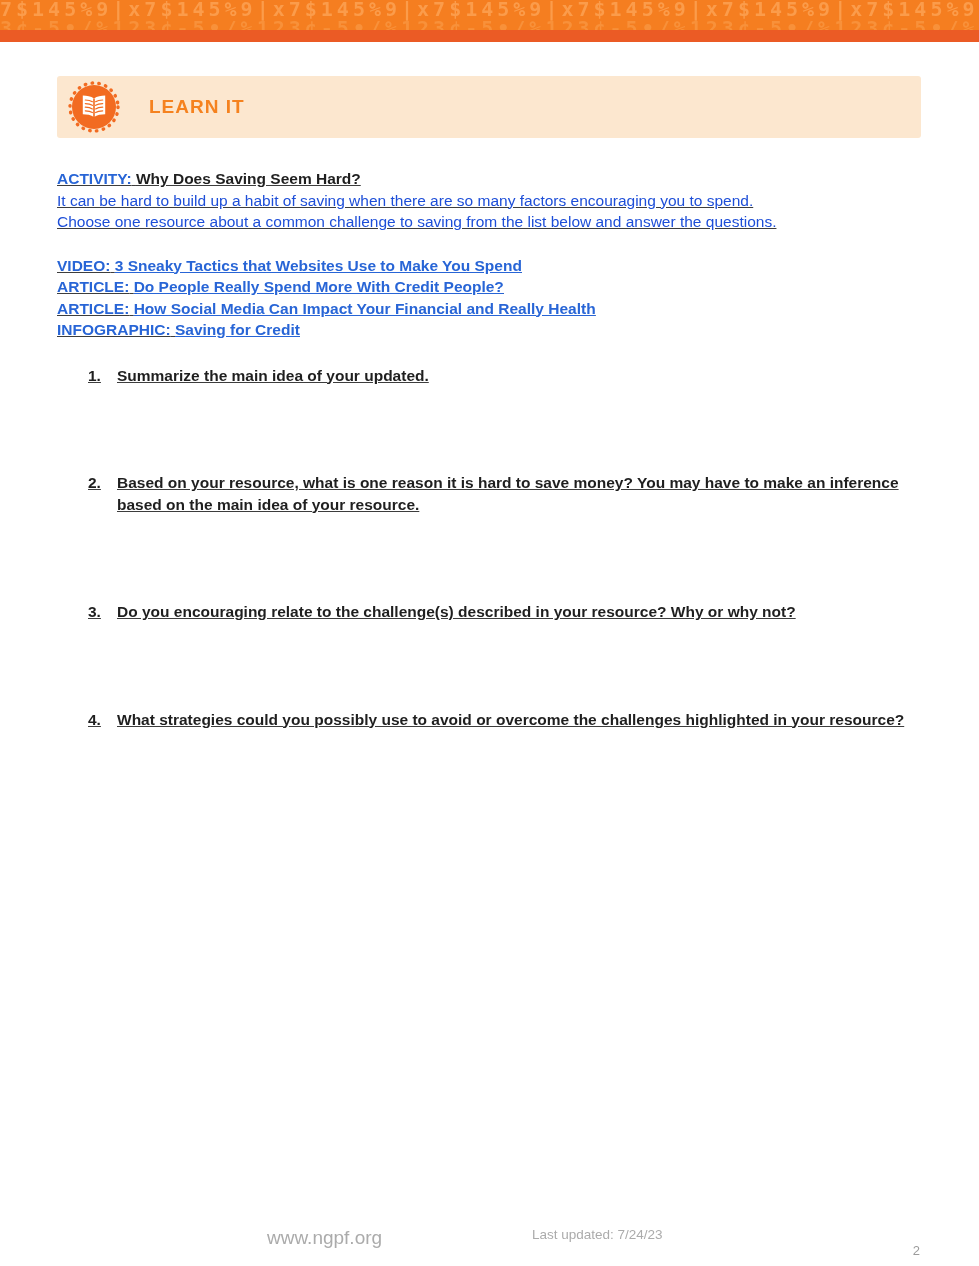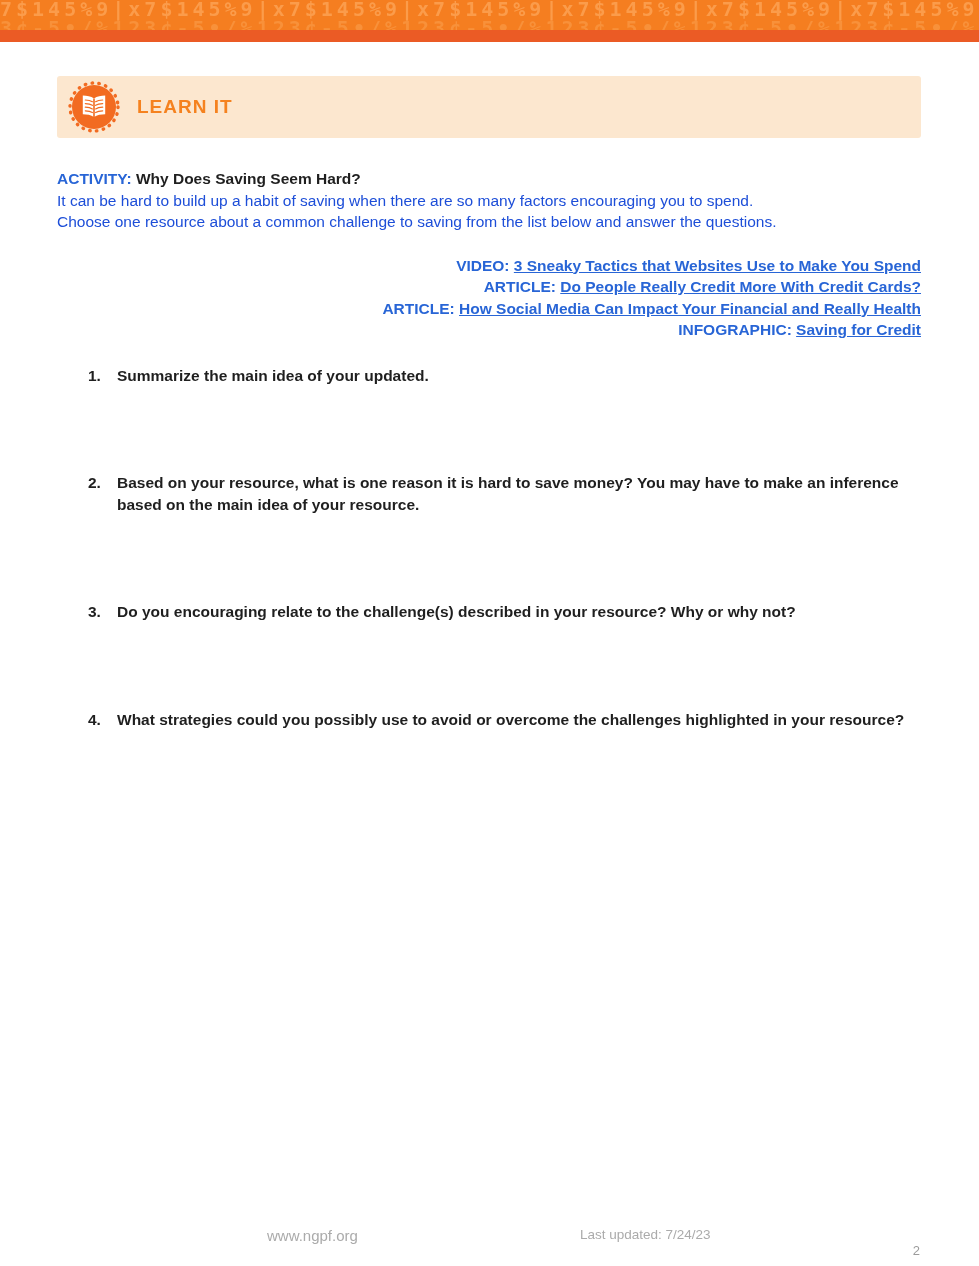--- a/index.html
+++ b/index.html
@@ -44,38 +44,39 @@
     border-radius: 3px;
     display: flex;
     align-items: center;
   }
   .badge { width: 54px; height: 54px; margin-left: 10px; flex: 0 0 auto; }
   .learn-title {
     color: #F5821F;
     font-size: 19px;
     font-weight: bold;
     letter-spacing: 1px;
-    margin-left: 16px;
+    margin-left: 28px;
   }
 
   
   .content {
     position: absolute;
     top: 168px;
     left: 57px;
     width: 864px;
     color: #3D3D3D;
     font-size: 15.5px;
     line-height: 21.5px;
+    text-decoration: underline;
   }
   .blue-label { color: #2865D6; font-weight: bold; }
   .activity-title { color: #1F1F1F; font-weight: bold; }
   .desc-line { color: #1d4ed8; }
   .resources { margin-top: 22px; }
-  .resource-row { line-height: 21.5px; text-align: right; }
+  .resource-row { line-height: 21.5px; }
   .res-link {
     color: #2865D6;
     font-weight: bold;
     text-decoration: underline;
   }
   .questions {
     list-style: none;
     margin-top: 24px;
   }
   .q {
@@ -86,27 +87,27 @@
     color: #1F1F1F;
   }
   .qnum { width: 29px; flex: 0 0 29px; }
   .qtext { flex: 1 1 auto; }
 
   
   .footer-website {
     position: absolute;
     top: 1227px;
     left: 267px;
-    font-size: 15px;
+    font-size: 19px;
     color: #ABABAB;
   }
   .footer-updated {
     position: absolute;
     top: 1227px;
-    left: 580px;
+    left: 532px;
     font-size: 13.5px;
     color: #ABABAB;
   }
   .page-num {
     position: absolute;
     top: 1243px;
     right: 59px;
     font-size: 13px;
     color: #9B9B9B;
   }
@@ -147,21 +148,21 @@
     <div class="desc-line">It can be hard to build up a habit of saving when there are so many factors encouraging you to spend.</div>
     <div class="desc-line">Choose one resource about a common challenge to saving from the list below and answer the questions.</div>
 
     <div class="resources">
       <p class="resource-row">
         <span class="blue-label">VIDEO:</span>
         <a class="res-link" href="#">3 Sneaky Tactics that Websites Use to Make You Spend</a>
       </p>
       <p class="resource-row">
         <span class="blue-label">ARTICLE:</span>
-        <a class="res-link" href="#">Do People Really Credit More With Credit Cards?</a>
+        <a class="res-link" href="#">Do People Really Spend More With Credit People?</a>
       </p>
       <p class="resource-row">
         <span class="blue-label">ARTICLE:</span>
         <a class="res-link" href="#">How Social Media Can Impact Your Financial and Really Health</a>
       </p>
       <p class="resource-row">
         <span class="blue-label">INFOGRAPHIC:</span>
         <a class="res-link" href="#">Saving for Credit</a>
       </p>
     </div>

